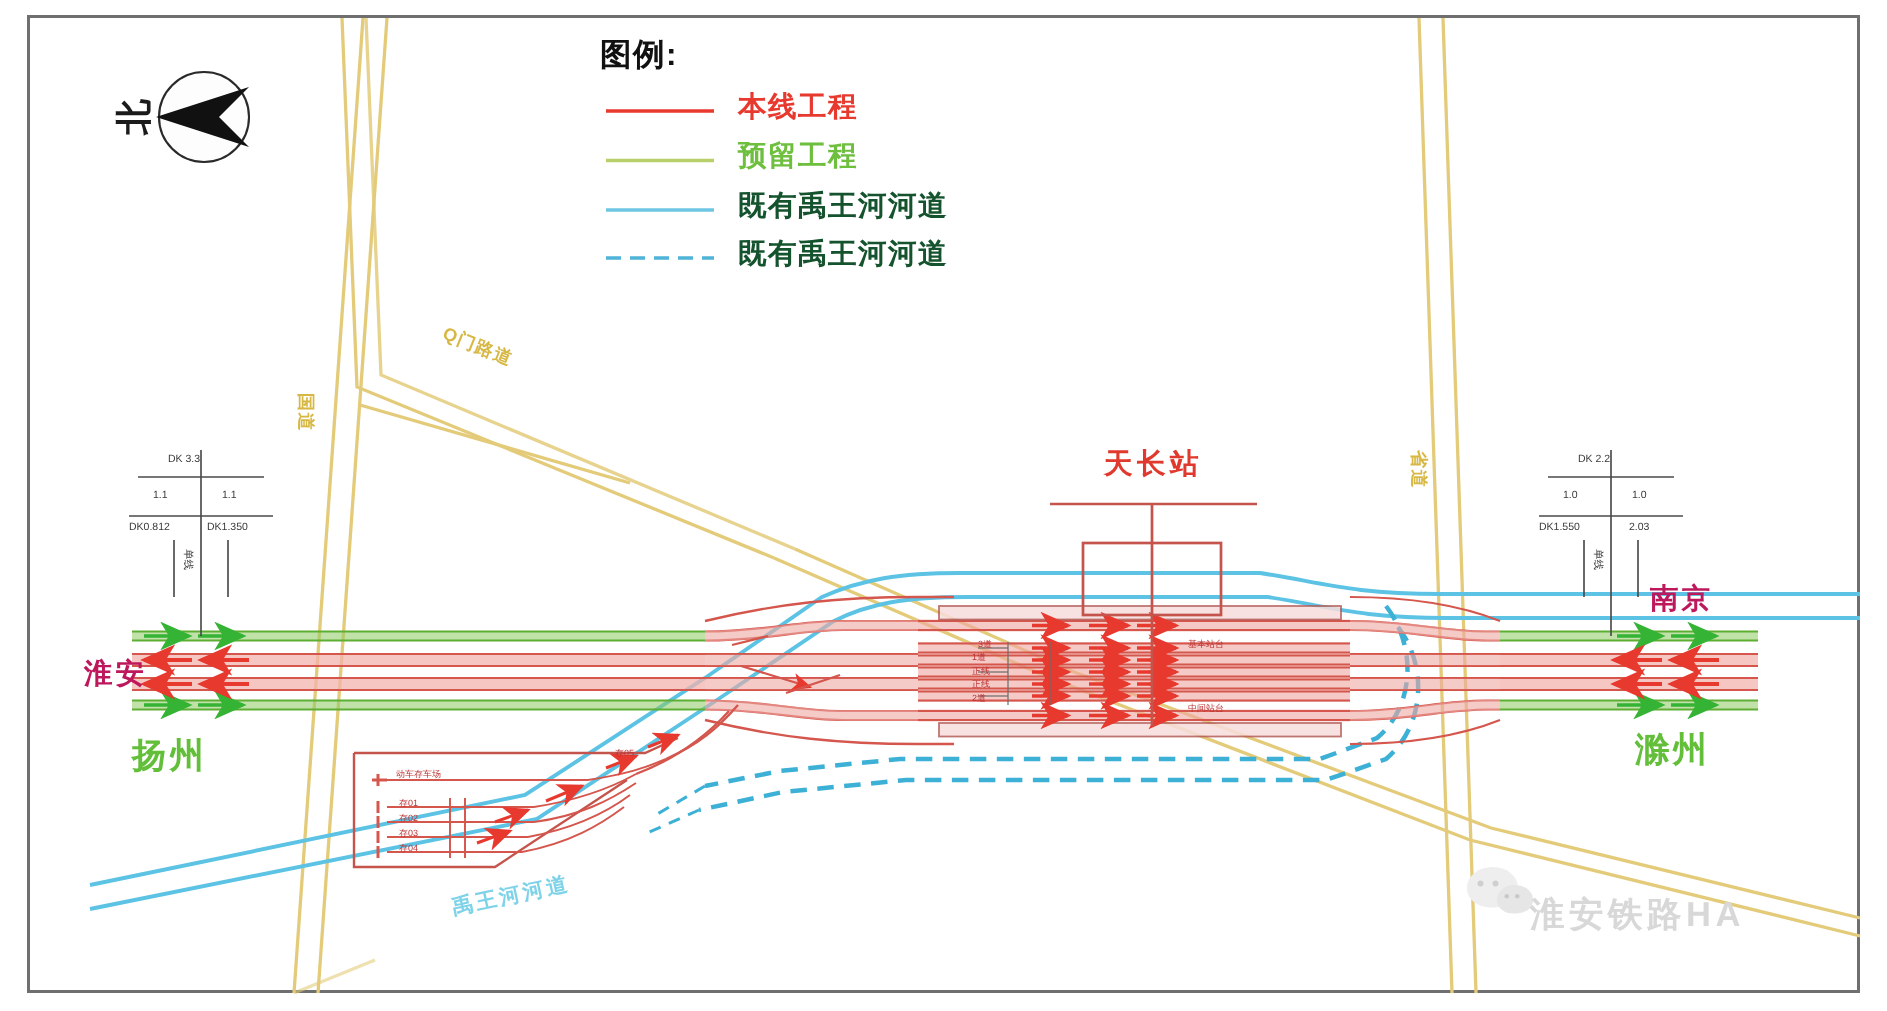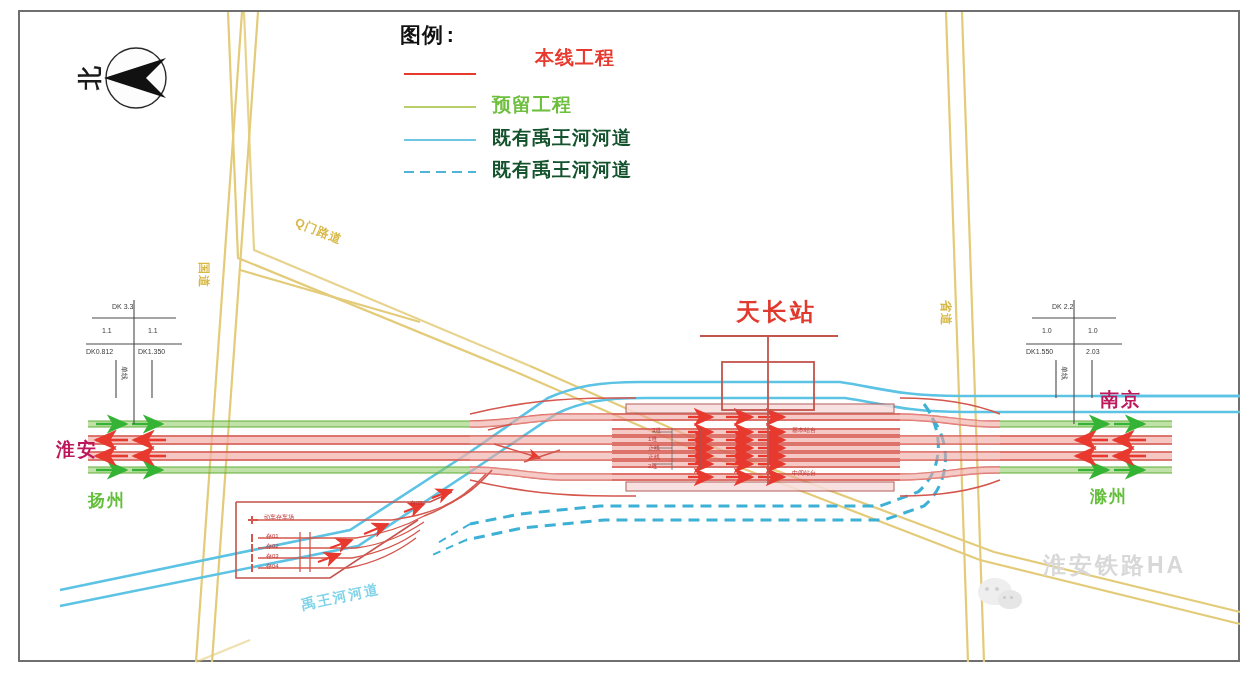--- a/index.html
+++ b/index.html
@@ -1,28 +1,28 @@
 <!DOCTYPE html>
 <html><head>
 <meta charset="utf-8">
 <style>
   html,body{margin:0;padding:0;background:#ffffff;}
   body{font-family:"Liberation Sans","DejaVu Sans",sans-serif;}
   #root{position:relative;width:1258px;height:674px;background:#fff;overflow:hidden;}
   #frame{position:absolute;left:18px;top:10px;width:1222px;height:652px;border:2px solid #6f6f6f;background:#fff;box-sizing:border-box;}
   .svg-layer{position:absolute;left:0;top:0;width:1258px;height:674px;}
   .txt{position:absolute;white-space:nowrap;font-weight:bold;line-height:1;}
-  .legend-title{font-size:21px;color:#111;letter-spacing:1px;font-family:Liberation Mono, monospace;}
+  .legend-title{font-size:21px;color:#111;letter-spacing:1px;}
   .legend-label{font-size:19px;font-weight:bold;letter-spacing:1px;}
   .lg-red{color:#e8392f;}
   .lg-green{color:#6fbf3f;}
   .lg-blue{color:#14532d;}
-  .station-name{font-size:24px;color:#e03a2e;letter-spacing:3px;}
+  .station-name{font-size:19px;color:#e03a2e;letter-spacing:3px;}
   .city-red{font-size:19px;color:#be185d;letter-spacing:2px;}
-  .city-green{font-size:17px;color:#63bf3a;letter-spacing:2px;}
+  .city-green{font-size:23px;color:#63bf3a;letter-spacing:2px;}
   .north-char{font-size:24px;color:#1b1b1b;font-weight:bold;
      transform:rotate(-90deg);transform-origin:center center;}
   .road-lbl{font-size:12px;color:#d8b845;font-weight:bold;letter-spacing:1px;}
   .river-lbl{font-size:14px;color:#7fd3e8;font-weight:bold;letter-spacing:2px;}
   .chain-lbl{font-size:7px;color:#3a3a3a;font-weight:normal;letter-spacing:0;}
   .tiny-lbl{font-size:6px;color:#b33; font-weight:normal;}
   .wm{position:absolute;color:#d8d8d8;font-size:23px;font-weight:bold;letter-spacing:3px;}
   .wm-logo{position:absolute;width:34px;height:27px;border-radius:50% 50% 46% 46%;
      background:#eeeeee;}
   .wm-logo:after{content:"";position:absolute;left:7px;top:9px;width:4px;height:4px;
@@ -333,21 +333,21 @@
       <path d="M404,74 L476,74" stroke="#e8392f"></path>
       <path d="M404,107 L476,107" stroke="#b9cf6a"></path>
       <path d="M404,140 L476,140" stroke="#6ec6e2"></path>
       <path d="M404,172 L476,172" stroke="#4fb4d8" stroke-dasharray="10 6"></path>
     </g>
   </svg>
 
   <div class="txt north-char" style="left:78px;top:66px;">北</div>
 
   <div class="txt legend-title" style="left:400px;top:26px;">图例:</div>
-  <div class="txt legend-label lg-red" style="left:492px;top:48px;margin-left:43px;">本线工程</div>
+  <div class="txt legend-label lg-red" style="left:492px;top:62px;">本线工程</div>
   <div class="txt legend-label lg-green" style="left:492px;top:95px;">预留工程</div>
   <div class="txt legend-label lg-blue" style="left:492px;top:128px;">既有禹王河河道</div>
   <div class="txt legend-label lg-blue" style="left:492px;top:160px;">既有禹王河河道</div>
 
   <div class="txt station-name" style="left:736px;top:300px;">天长站</div>
 
   <div class="txt city-red" style="left:56px;top:440px;">淮安</div>
   <div class="txt city-green" style="left:88px;top:492px;">扬州</div>
   <div class="txt city-red" style="left:1100px;top:390px;">南京</div>
   <div class="txt city-green" style="left:1090px;top:488px;">滁州</div>
@@ -382,15 +382,15 @@
 
   <div class="txt tiny-lbl" style="left:264px;top:514px;">动车存车场</div>
   <div class="txt tiny-lbl" style="left:266px;top:533px;">存01</div>
   <div class="txt tiny-lbl" style="left:266px;top:543px;">存02</div>
   <div class="txt tiny-lbl" style="left:266px;top:553px;">存03</div>
   <div class="txt tiny-lbl" style="left:266px;top:563px;">存04</div>
   <div class="txt tiny-lbl" style="left:410px;top:500px;">存05</div>
 
   <div class="wm-logo" style="left:978px;top:578px;"></div>
   <div class="wm-logo2" style="left:998px;top:590px;"></div>
-  <div class="wm" style="left:1020px;top:550px;margin-left:23px;">淮安铁路HA</div>
+  <div class="wm" style="left:1020px;top:594px;">淮安铁路HA</div>
 
 </div>
 
 </body></html>

